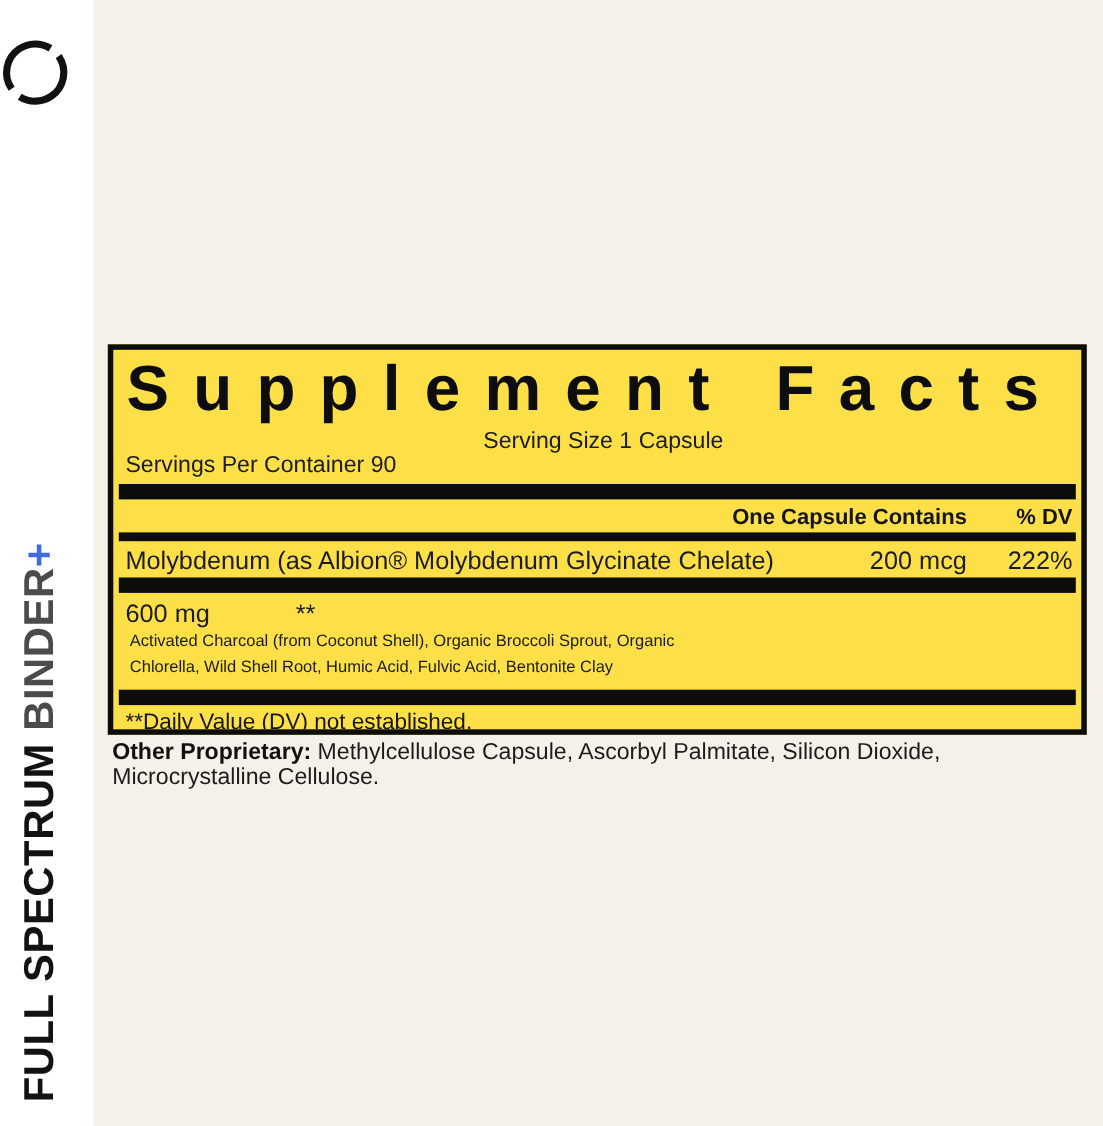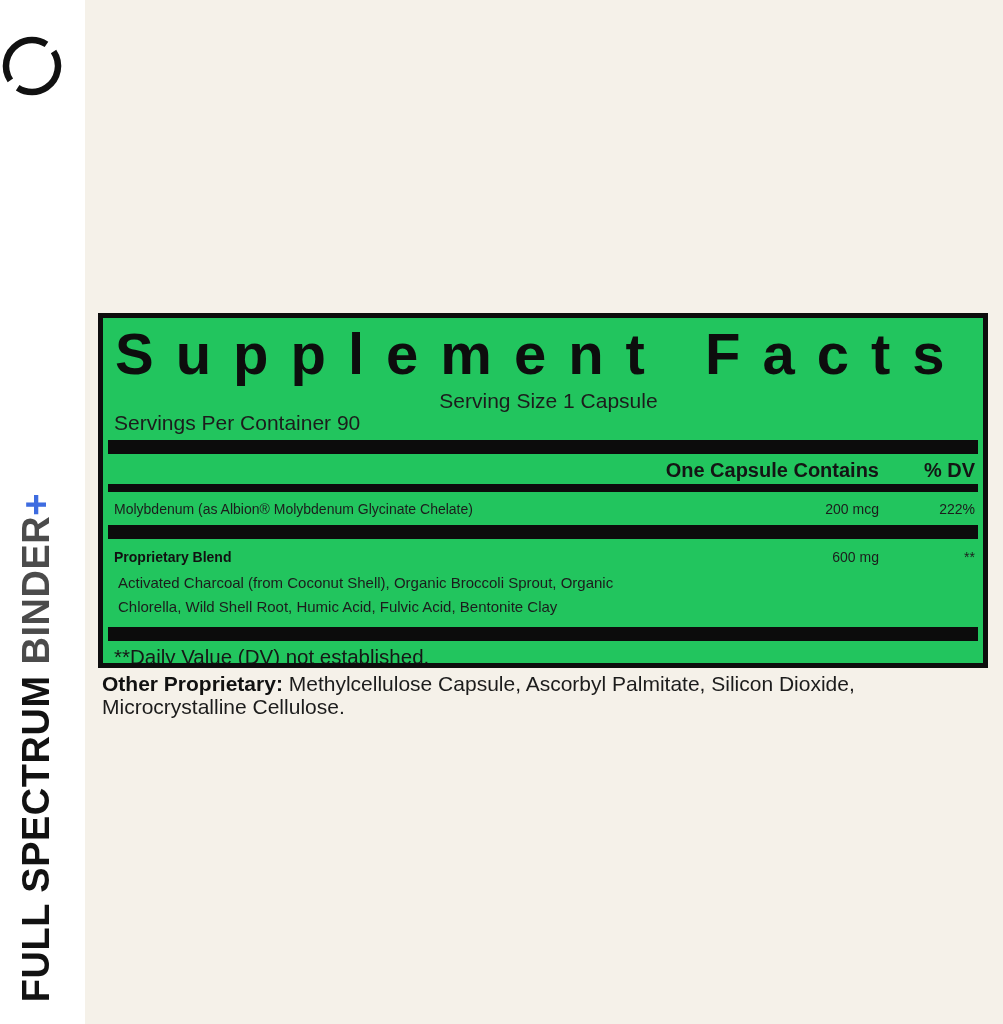--- a/index.html
+++ b/index.html
@@ -41,21 +41,21 @@
   }
   .vertical-label .secondary { color: #4b4b4b; }
   .vertical-label .plus { color: #3e6ce0; }
 
   
   .panel {
     position: absolute;
     left: 98px; top: 313px;
     width: 890px; height: 355px;
     border: 5px solid #0d0d0d;
-    background: #22c55e;
+    background: #fde047;
     padding: 6px 0 5px 0;
     overflow: hidden;
   }
   .sf-title {
     margin: 1px 0 0 12px;
     font-size: 58px;
     font-weight: bold;
     letter-spacing: 22px;
     line-height: 58px;
     white-space: nowrap;
@@ -79,21 +79,21 @@
   .bar.b3 { margin-top: 5px; }
   .bar.b4 { margin-top: 8px; }
   .flex-row {
     display: flex;
     align-items: center;
     padding: 0 8px 0 11px;
   }
   .header-row { margin-top: 5px; font-weight: bold; font-size: 20px; line-height: 22px; }
   .header-row .contains { margin-left: auto; text-align: right; }
   .col-dv { width: 96px; text-align: right; }
-  .ing-row { font-size: 14px; line-height: 22px; color: #1c1c1c; }
+  .ing-row { font-size: 23px; line-height: 22px; color: #1c1c1c; }
   .ing-row.r1 { margin-top: 6px; }
   .ing-row.r2 { margin-top: 7px; }
   .ing-row .name { flex: 1; }
   .ing-row .name.bold { font-weight: bold; color: #111; }
   .ing-row .amount { text-align: right; }
   .blend-detail {
     margin-left: 15px;
     margin-right: 14px;
     font-size: 15px;
     line-height: 24px;
@@ -150,21 +150,20 @@
 
     <div class="flex-row ing-row r1">
       <span class="name">Molybdenum (as Albion® Molybdenum Glycinate Chelate)</span>
       <span class="amount">200 mcg</span>
       <span class="col-dv">222%</span>
     </div>
 
     <div class="bar thick b3"></div>
 
     <div class="flex-row ing-row r2">
-      <span class="name bold">Proprietary Blend</span>
       <span class="amount">600 mg</span>
       <span class="col-dv">**</span>
     </div>
     <div class="blend-detail d1">Activated Charcoal (from Coconut Shell), Organic Broccoli Sprout, Organic</div>
     <div class="blend-detail">Chlorella, Wild Shell Root, Humic Acid, Fulvic Acid, Bentonite Clay</div>
 
     <div class="bar thick b4"></div>
 
     <div class="footnote">**Daily Value (DV) not established.</div>
   </div>

